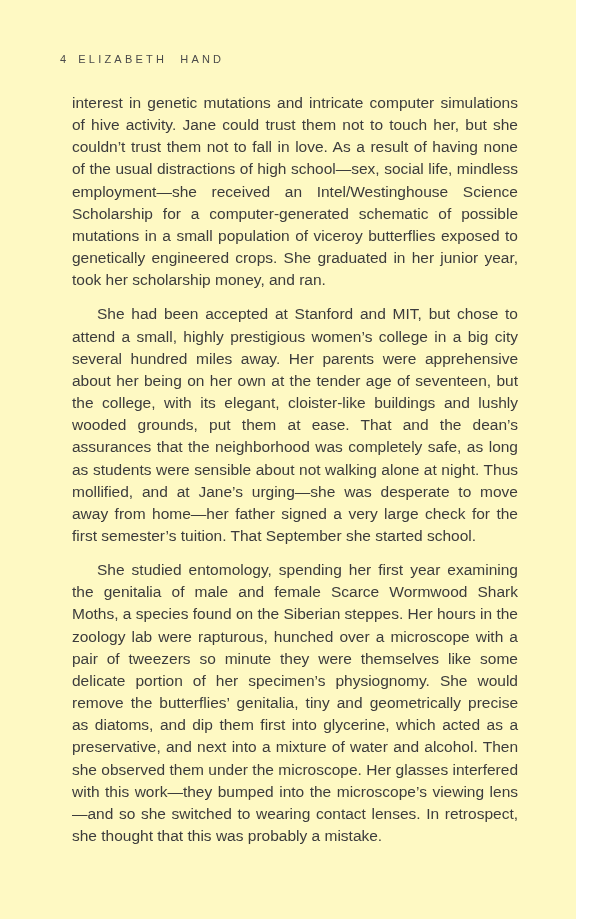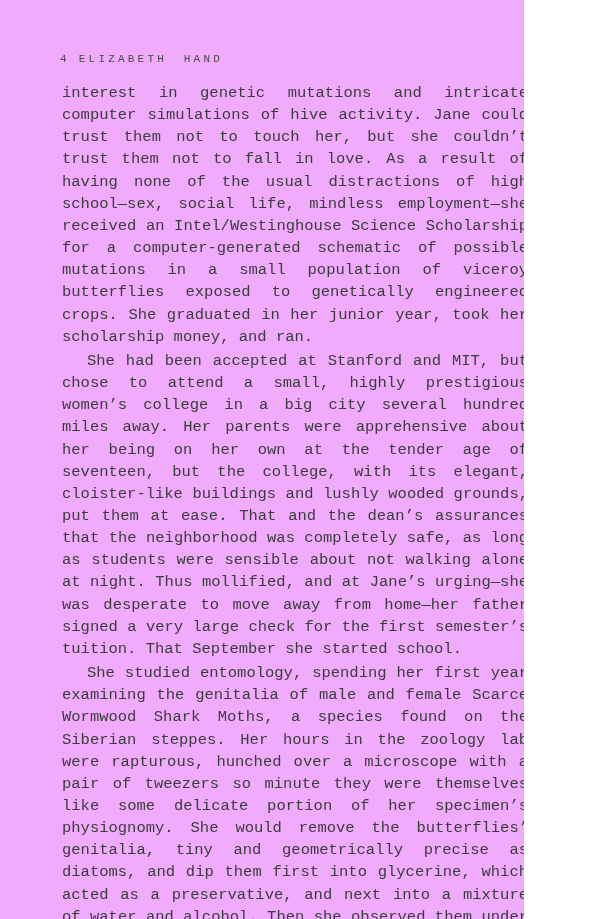--- a/index.html
+++ b/index.html
@@ -2,25 +2,25 @@
 <html><head>
 <meta charset="utf-8">
 <style>
   html, body {
     margin: 0;
     padding: 0;
     background: #ffffff;
   }
   .page {
     position: relative;
-    width: 524px;
+    width: 576px;
     height: 919px;
-    background: #f0abfc;
+    background: #fef9c3;
     overflow: hidden;
-    font-family: Liberation Mono, monospace;
+    font-family: Liberation Sans, sans-serif;
   }
   .running-header {
     position: absolute;
     left: 60px;
     top: 53px;
     font-size: 11px;
     color: #4a4a4a;
     letter-spacing: 3.2px;
     white-space: nowrap;
   }
@@ -34,21 +34,21 @@
     position: absolute;
     left: 60px;
     top: 80px;
     width: 470px;
     font-size: 15.5px;
     line-height: 22.15px;
     color: #3c3c3c;
     text-align: justify;
   }
   .para {
-    margin: 2px;
+    margin: 12px;
     padding: 0;
   }
   .para.indent {
     text-indent: 25px;
   }
 </style>
 </head>
 <body>
 
 <div class="page">

